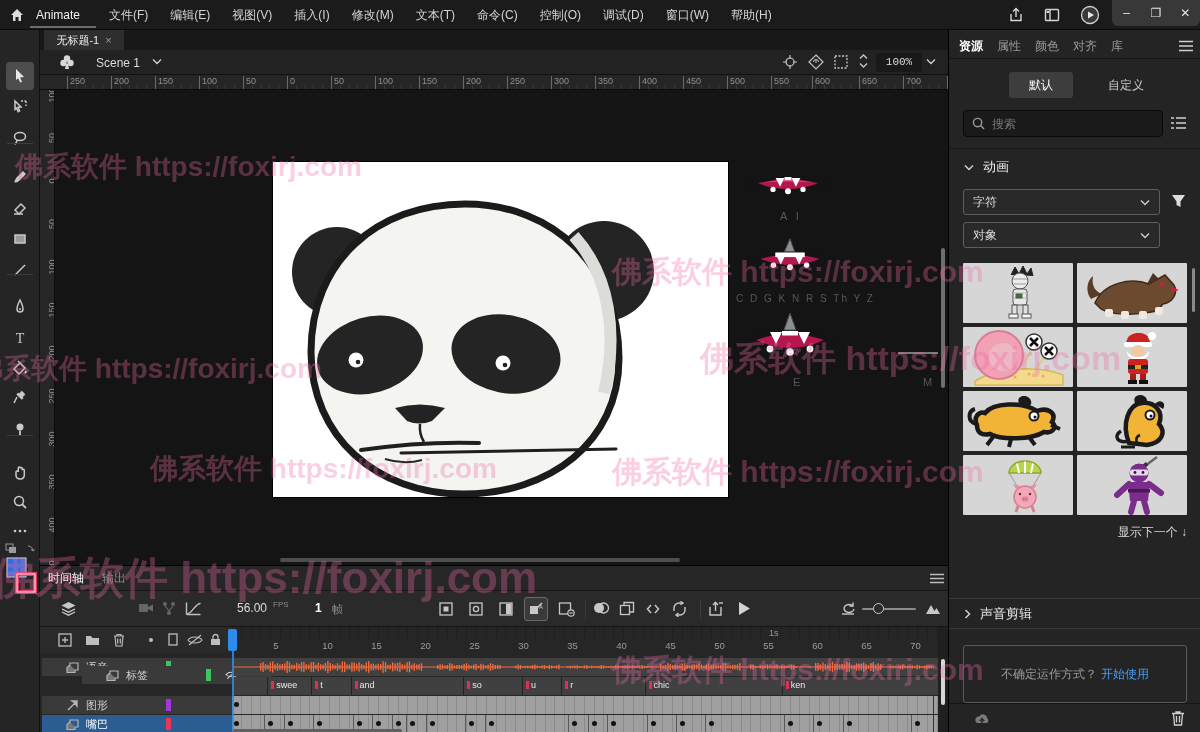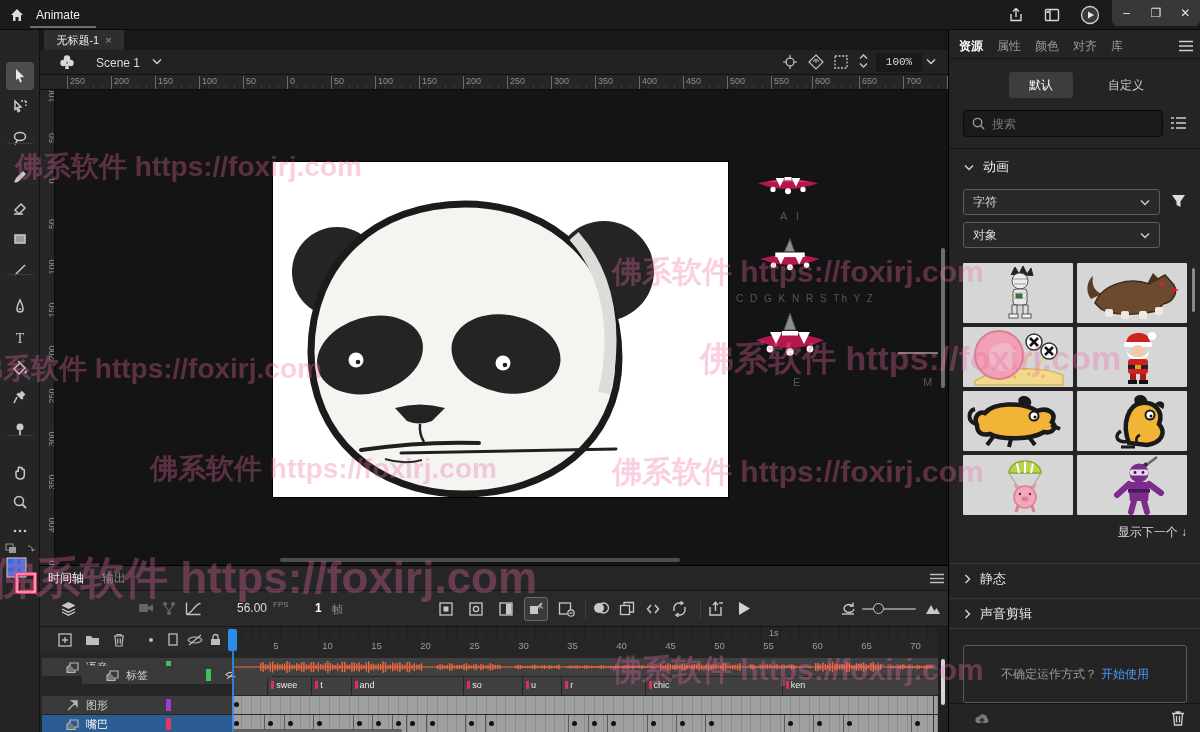--- a/index.html
+++ b/index.html
@@ -91,20 +91,33 @@
 <div id="app">
 
   <div class="abs" id="titlebar">
     <span class="abs" style="left:9px;top:7px;">
       <svg width="16" height="16" viewBox="0 0 16 16">
           <path d="M8 2 L14 8 H12 V14 H9.5 V10 H6.5 V14 H4 V8 H2 Z" fill="#dcdcdc"></path>
         </svg>
     </span>
     <span class="abs" id="app-name">Animate</span>
     <span class="abs" id="app-underline"></span>
+    <div class="abs" id="menus">
+        <div class="menu-item" style="position: static;">文件(F)</div>
+        <div class="menu-item" style="position: static;">编辑(E)</div>
+        <div class="menu-item" style="position: static;">视图(V)</div>
+        <div class="menu-item" style="position: static;">插入(I)</div>
+        <div class="menu-item" style="position: static;">修改(M)</div>
+        <div class="menu-item" style="position: static;">文本(T)</div>
+        <div class="menu-item" style="position: static;">命令(C)</div>
+        <div class="menu-item" style="position: static;">控制(O)</div>
+        <div class="menu-item" style="position: static;">调试(D)</div>
+        <div class="menu-item" style="position: static;">窗口(W)</div>
+        <div class="menu-item" style="position: static;">帮助(H)</div>
+      </div>
     <span class="abs" style="left:1008px;top:7px;">
       <svg width="16" height="16" viewBox="0 0 16 16" fill="none" stroke="#d6d6d6" stroke-width="1.4">
           <path d="M8 10 V2 M5 4.5 L8 1.5 L11 4.5 M3 7 V13.5 H13 V7"></path>
         </svg>
     </span>
     <span class="abs" style="left:1044px;top:7px;">
       <svg width="16" height="16" viewBox="0 0 16 16" fill="none" stroke="#d6d6d6" stroke-width="1.4">
           <rect x="1.5" y="2.5" width="13" height="11" rx="1"></rect>
           <path d="M6 2.5 V13.5"></path>
           <rect x="2.5" y="4" width="2.5" height="2" fill="#d6d6d6" stroke="none"></rect>
@@ -559,26 +572,20 @@
             <rect x="51" y="34" width="22" height="3.5" fill="#4a1758"></rect>
             <path d="M52,29 L40,40 M72,29 L84,38" stroke="#7b2d8b" stroke-width="6" stroke-linecap="round"></path>
             <path d="M57,46 L54,57 M67,46 L70,57" stroke="#7b2d8b" stroke-width="6" stroke-linecap="round"></path>
           </svg>
         </div>
       </div>
     <div class="abs scrollthumb" style="left:243px;top:238px;width:3px;height:44px;background:#8a8a8a;"></div>
 
     <div class="abs" style="left:14px;top:494px;width:224px;text-align:right;font-size:12px;color:#d8d8d8;">显示下一个 ↓</div>
 
-    <div class="sechdr" style="top:533px;">
-      <svg width="7" height="10" viewBox="0 0 7 10" fill="none" stroke="#cfcfcf" stroke-width="1.5">
-          <path d="M1.5 1 L5.5 5 L1.5 9"></path>
-        </svg>
-      <span>静态</span>
-    </div>
     <div class="sechdr" style="top:568px;">
       <svg width="7" height="10" viewBox="0 0 7 10" fill="none" stroke="#cfcfcf" stroke-width="1.5">
           <path d="M1.5 1 L5.5 5 L1.5 9"></path>
         </svg>
       <span>声音剪辑</span>
     </div>
     <div class="abs" style="left:0;top:598px;width:252px;height:1px;background:#383838;"></div>
 
     <div id="promo">
       <span style="color:#9a9a9a;">不确定运作方式？</span>

